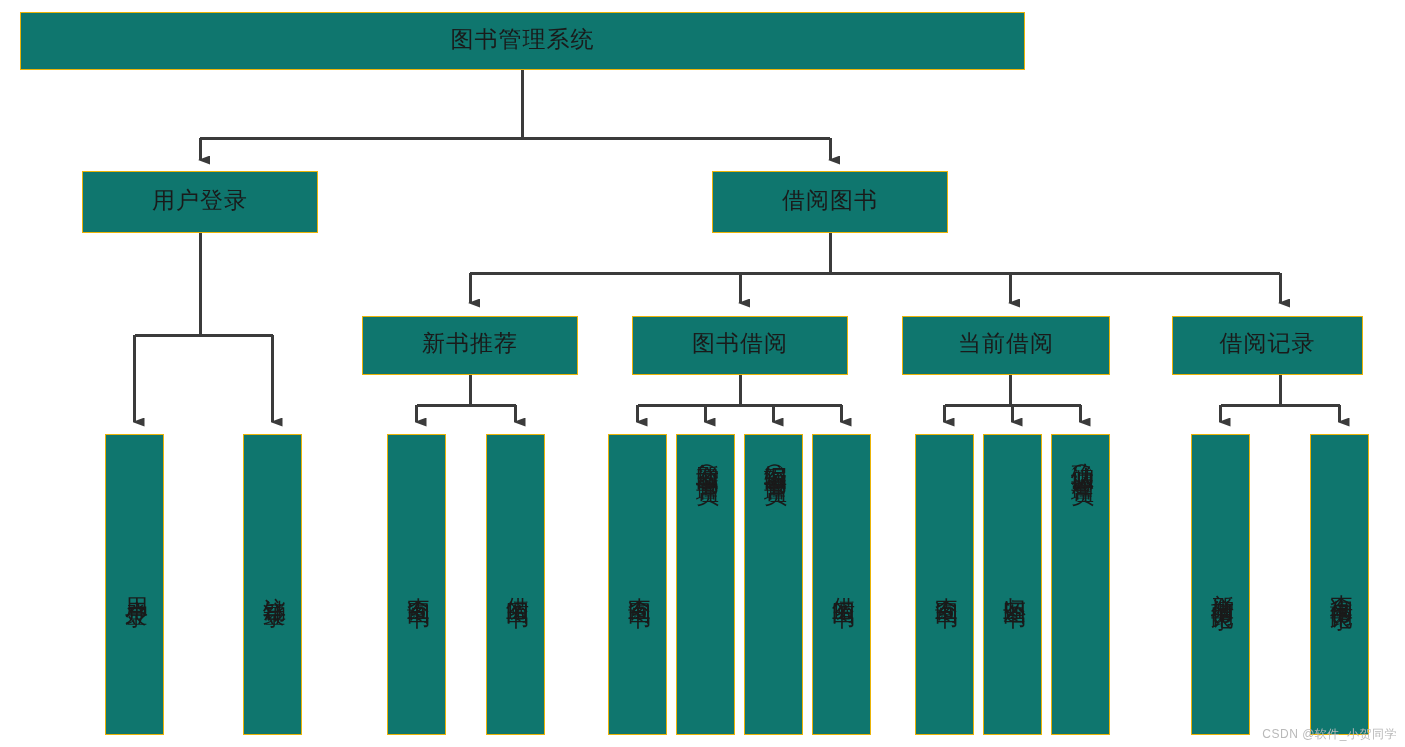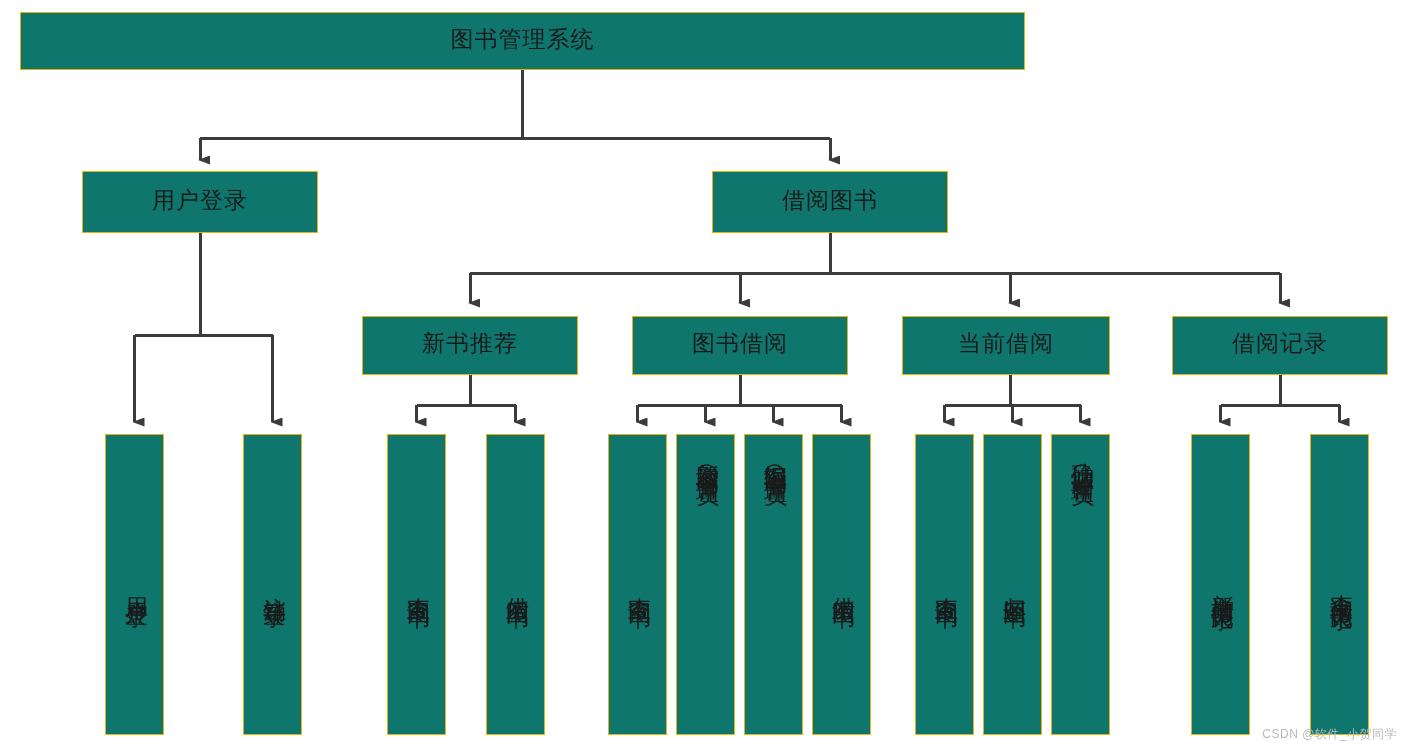--- a/index.html
+++ b/index.html
@@ -139,21 +139,21 @@
 
   <div class="node-box" id="node-l3-1" style="left: 632px; top: 316px; width: 216px; height: 59px;">
     <span class="node-label">图书借阅</span>
   </div>
   <div class="node-box" id="node-l3-0" style="left: 362px; top: 316px; width: 216px; height: 59px;">
     <span class="node-label">新书推荐</span>
   </div>
   <div class="node-box" id="node-l3-2" style="left: 902px; top: 316px; width: 208px; height: 59px;">
     <span class="node-label">当前借阅</span>
   </div>
-  <div class="node-box" id="node-l3-3" style="left: 1172px; top: 316px; width: 216px; height: 59px;">
+  <div class="node-box" id="node-l3-3" style="left: 1172px; top: 316px; width: 191px; height: 59px;">
     <span class="node-label">借阅记录</span>
   </div>
 
   <div class="node-box leaf-box short-label" id="leaf-0" style="left: 105px; top: 434px; width: 59px; height: 301px;">
     <span class="node-label">用户登录</span>
   </div>
   <div class="node-box leaf-box short-label" id="leaf-1" style="left: 243px; top: 434px; width: 59px; height: 301px;">
     <span class="node-label">注销登录</span>
   </div>
   <div class="node-box leaf-box short-label" id="leaf-2" style="left: 387px; top: 434px; width: 59px; height: 301px;">

